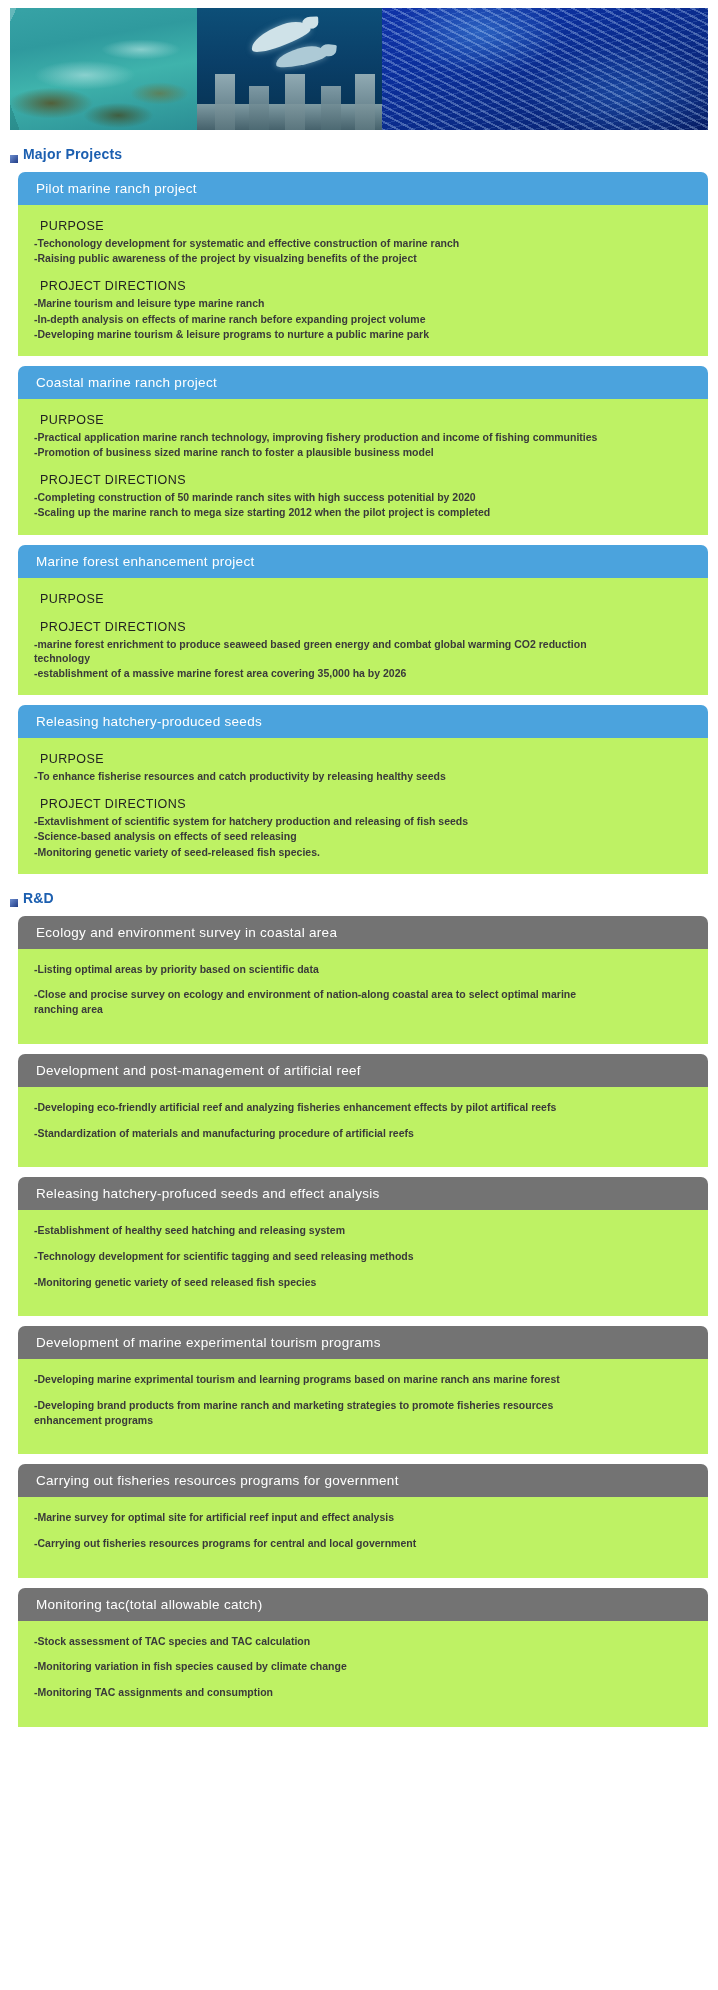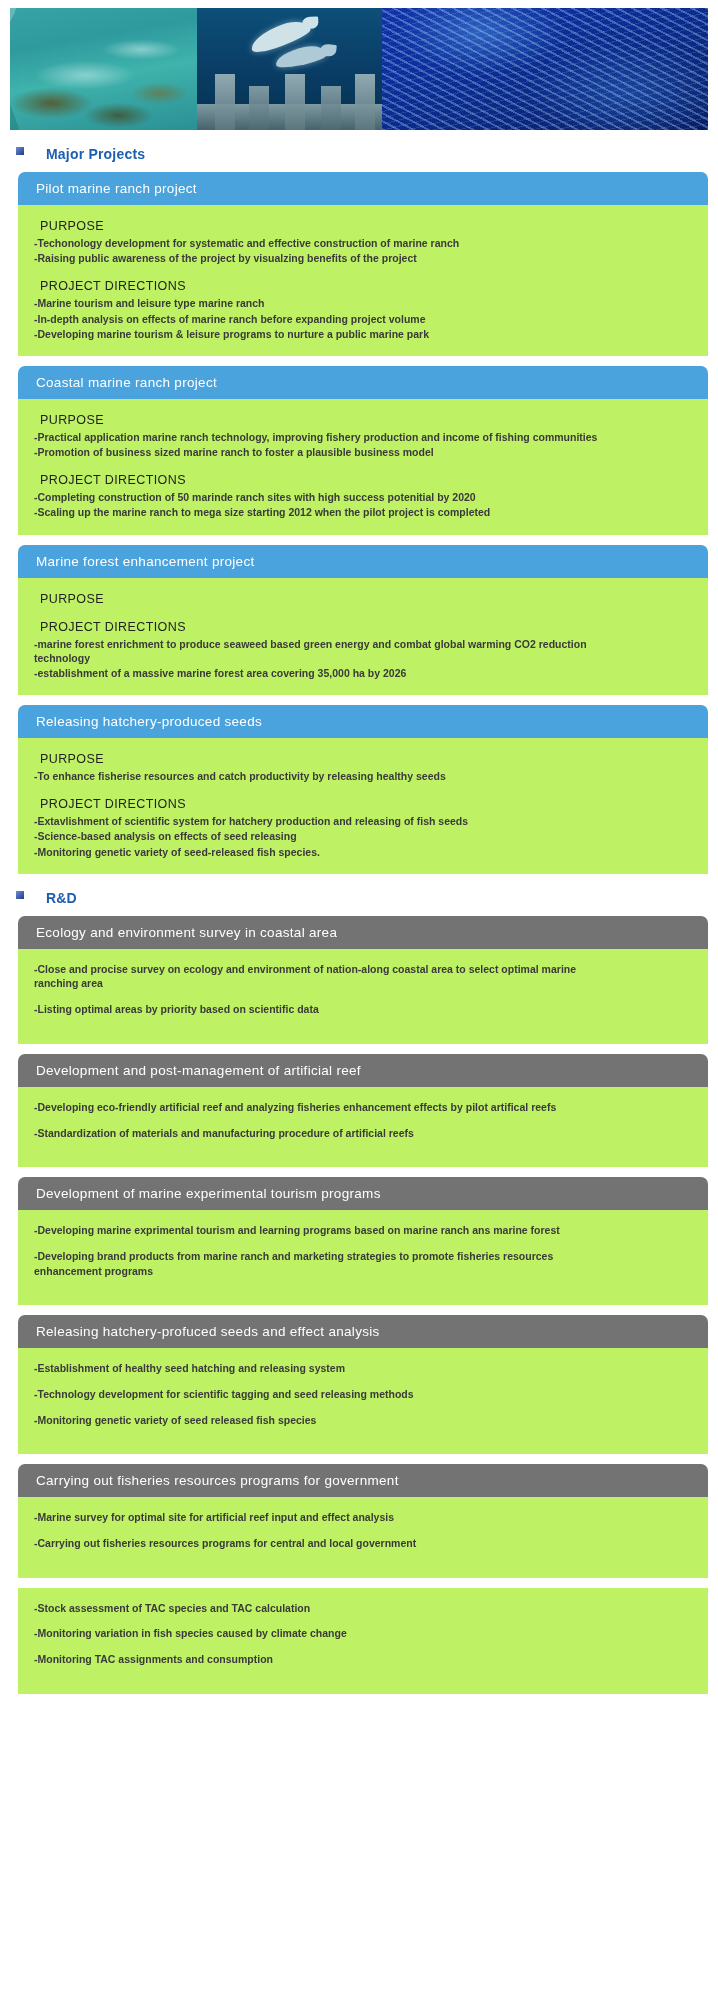--- a/index.html
+++ b/index.html
@@ -83,23 +83,23 @@
   }
   .p3:after{
     content:"";position:absolute;inset:0;
     background:
       repeating-linear-gradient(28deg, rgba(200,225,255,.30) 0 2px, rgba(255,255,255,0) 2px 7px),
       repeating-linear-gradient(-14deg, rgba(160,200,255,.16) 0 1px, rgba(255,255,255,0) 1px 6px);
   }
 
   
   .section-head{
-    display:flex;align-items:flex-start;
-    margin:16px 0 10px 16px;
-    gap:22px;
+    display:flex;align-items:flex-end;
+    margin:16px 0 10px 10px;
+    gap:5px;
   }
   .sq-icon{
     width:8px;height:8px;display:inline-block;
     background:linear-gradient(135deg,#6f8fd0,#203c86);
     position:relative;top:1px;
   }
   .section-title{
     font-size:14px;
     color:#1c5fb0;
     font-weight:700;
@@ -216,56 +216,57 @@
       </div>
       <div>
         <div class="section-head">
           <span class="sq-icon"></span>
           <span class="section-title">R&amp;D</span>
         </div>
         <div class="cards">
           <div class="card navy">
             <div class="card-head">Ecology and environment survey in coastal area</div>
             <div class="card-body">
+              <div class="bullet gap">-Listing optimal areas by priority based on scientific data</div>
               <div class="bullet gap">-Close and procise survey on ecology and environment of nation-along coastal area to select optimal marine
  ranching area</div>
-              <div class="bullet gap">-Listing optimal areas by priority based on scientific data</div>
             </div>
           </div>
           <div class="card navy">
             <div class="card-head">Development and post-management of artificial reef</div>
             <div class="card-body">
               <div class="bullet gap">-Developing eco-friendly artificial reef and analyzing fisheries enhancement effects by pilot artifical reefs</div>
               <div class="bullet gap">-Standardization of materials and manufacturing procedure of artificial reefs</div>
+            </div>
+          </div>
+          <div class="card navy">
+            <div class="card-head">Releasing hatchery-profuced seeds and effect analysis</div>
+            <div class="card-body">
+              <div class="bullet gap">-Establishment of healthy seed hatching and releasing system</div>
+              <div class="bullet gap">-Technology development for scientific tagging and seed releasing methods</div>
+              <div class="bullet gap">-Monitoring genetic variety of seed released fish species</div>
             </div>
           </div>
           <div class="card navy">
             <div class="card-head">Development of marine experimental tourism programs</div>
             <div class="card-body">
               <div class="bullet gap">-Developing marine exprimental tourism and learning programs based on marine ranch ans marine forest</div>
               <div class="bullet gap">-Developing brand products from marine ranch and marketing strategies to promote fisheries resources
  enhancement programs</div>
             </div>
           </div>
           <div class="card navy">
-            <div class="card-head">Releasing hatchery-profuced seeds and effect analysis</div>
-            <div class="card-body">
-              <div class="bullet gap">-Establishment of healthy seed hatching and releasing system</div>
-              <div class="bullet gap">-Technology development for scientific tagging and seed releasing methods</div>
-              <div class="bullet gap">-Monitoring genetic variety of seed released fish species</div>
-            </div>
-          </div>
-          <div class="card navy">
             <div class="card-head">Carrying out fisheries resources programs for government</div>
             <div class="card-body">
               <div class="bullet gap">-Marine survey for optimal site for artificial reef input and effect analysis</div>
               <div class="bullet gap">-Carrying out fisheries resources programs for central and local government</div>
             </div>
           </div>
           <div class="card navy">
+            <div class="card-head">Monitoring tac(total allowable catch)</div>
             <div class="card-body">
               <div class="bullet gap">-Stock assessment of TAC species and TAC calculation</div>
               <div class="bullet gap">-Monitoring variation in fish species caused by climate change</div>
               <div class="bullet gap">-Monitoring TAC assignments and consumption</div>
             </div>
           </div>
         </div>
       </div>
     </div>
 

